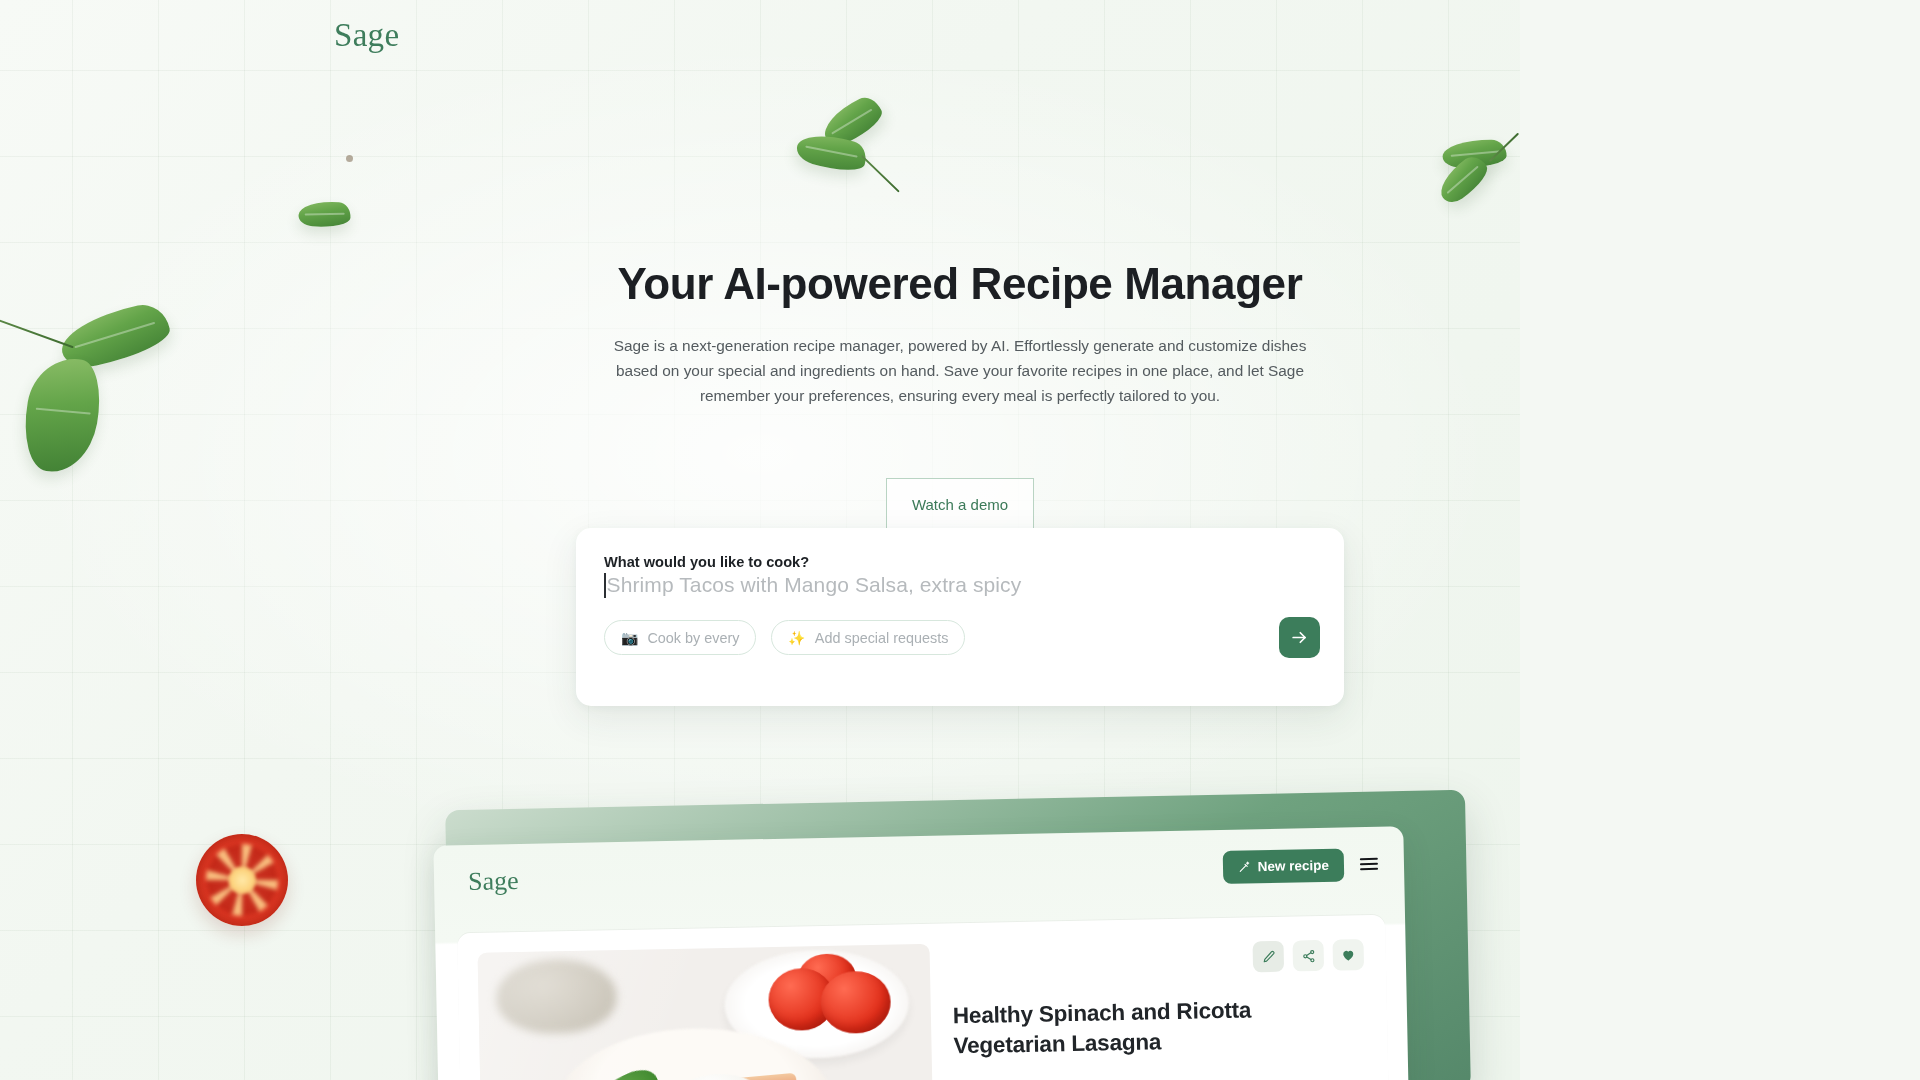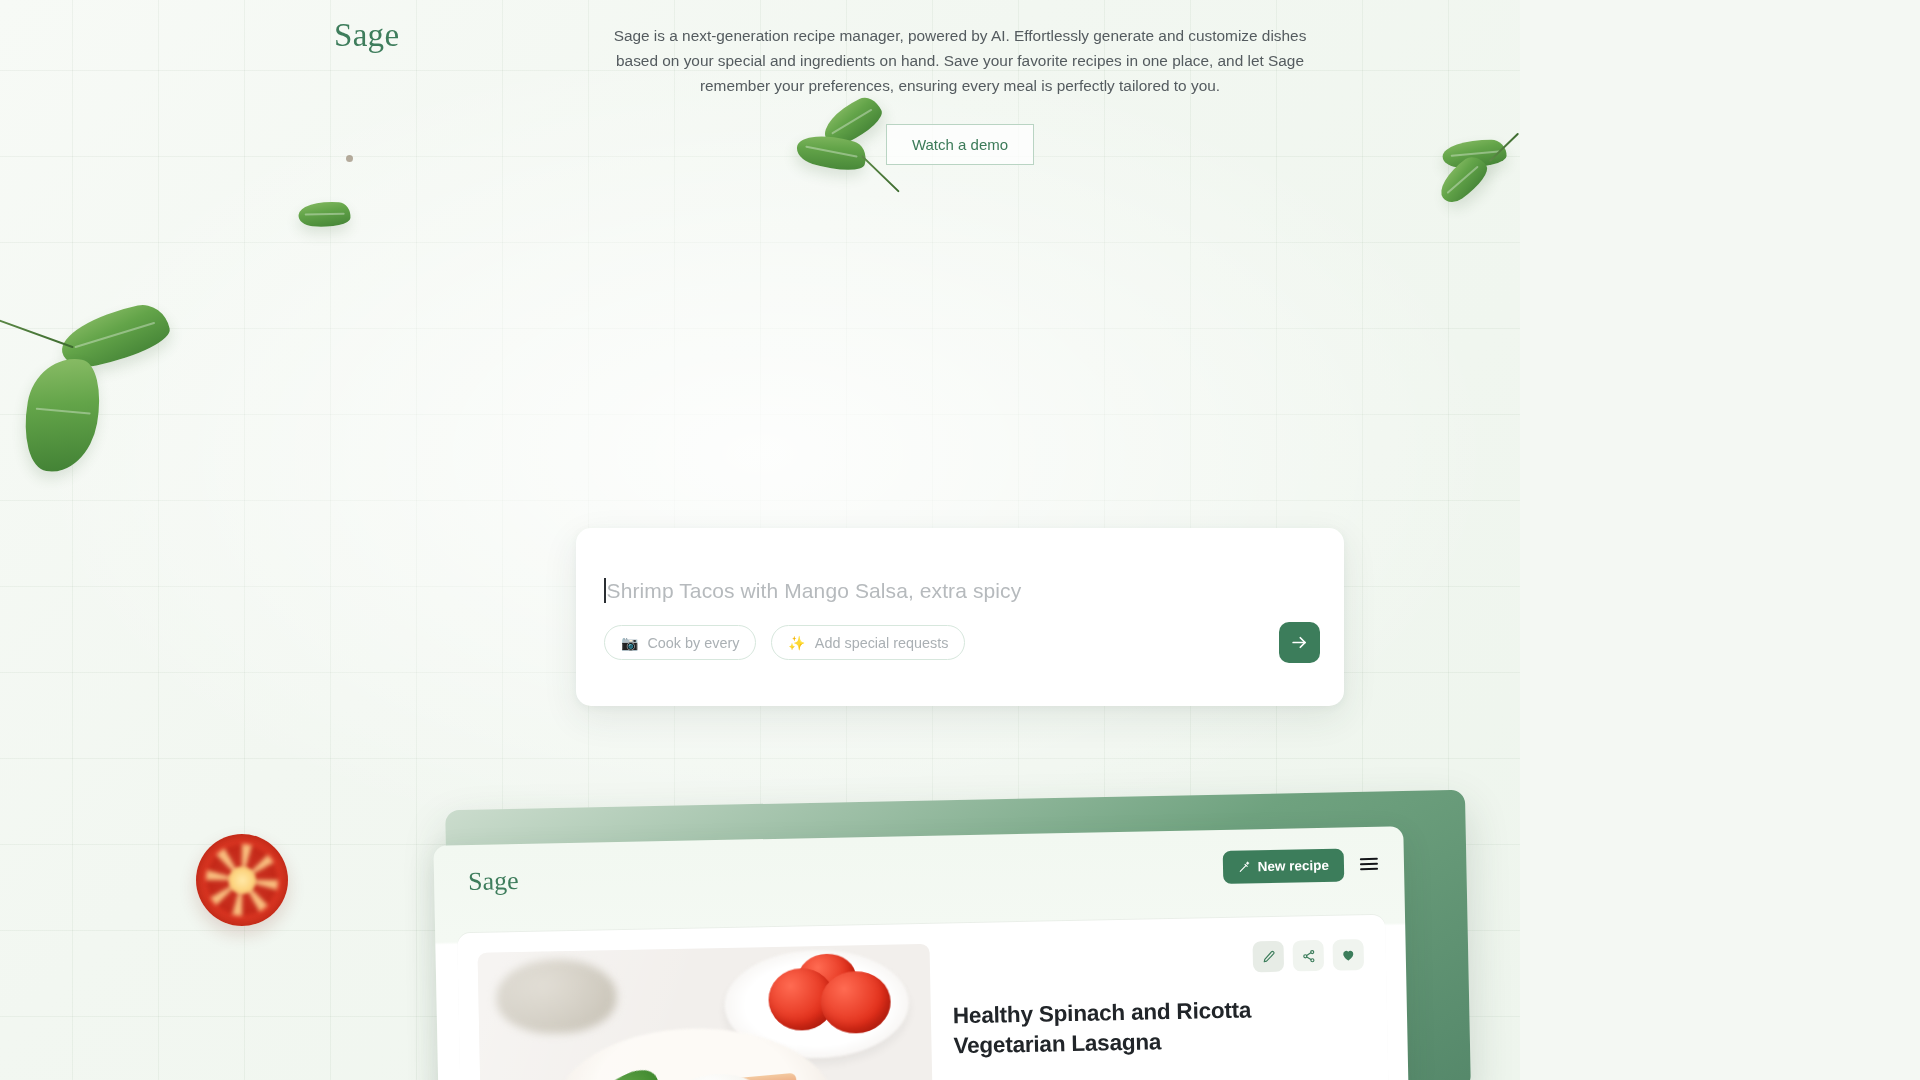--- a/index.html
+++ b/index.html
@@ -48,34 +48,34 @@
   #headline {
     margin-top:258px; font-size:44px; font-weight:700; color:#1c1f23;
     letter-spacing:-.4px; line-height:1.18;
   }
   #subcopy {
     margin:24px auto 0; width:700px; font-size:15.4px; line-height:1.62;
     color:#545b5f;
   }
   #demo-wrap { margin-top:25px; }
   #demo-btn {
-    display:inline-block; padding:11px 25px; font-size:15px;
+    display:inline-block; padding:17px 25px; font-size:15px;
     color:#3b7a58; background:rgba(255,255,255,.72);
-    border:1px solid #b9d4c3; border-radius:0; cursor:pointer;
+    border:1px solid #b9d4c3; border-radius:0; cursor:pointer;margin-top:44px;
   }
 
   
   #prompt-card {
     position:absolute; top:528px; left:576px; width:768px; height:178px;
     background:#fff; border-radius:15px; z-index:30;
     box-shadow:0 12px 36px rgba(40,70,50,.09), 0 2px 8px rgba(40,70,50,.05);
     padding:26px 28px 0;
   }
   #prompt-label { font-size:14.6px; font-weight:700; color:#1d2125; }
-  #prompt-input-row { display:flex; align-items:center; margin-top:24px; }
+  #prompt-input-row { display:flex; align-items:flex-start; margin-top:3px; }
   #caret { width:1.6px; height:25px; background:#2b2f33; margin-right:1px; }
   #prompt-placeholder { font-size:21px; color:#b6babd; letter-spacing:.1px; }
   #prompt-actions {
     display:flex; align-items:center; margin-top:22px; position:relative;
   }
   .pill {
     display:flex; align-items:center; gap:9px;
     height:35px; padding:0 16px; margin-right:15px;
     border:1px solid #d7e7dd; border-radius:18px;
     background:#fff; color:#aab0b4; font-size:14.4px; cursor:pointer; white-space:nowrap;
@@ -266,27 +266,29 @@
   <div id="header">
     <div id="logo">Sage</div>
     <div id="menu-btn">
       <i></i>
         <i></i>
         <i></i>
     </div>
   </div>
 
   <div id="hero">
+    <h1 id="headline">Your AI-powered Recipe Manager</h1>
     <p id="subcopy">Sage is a next-generation recipe manager, powered by AI. Effortlessly generate and customize dishes based on your special and ingredients on hand. Save your favorite recipes in one place, and let Sage remember your preferences, ensuring every meal is perfectly tailored to you.</p>
     <div id="demo-wrap">
       <span id="demo-btn">Watch a demo</span>
     </div>
   </div>
 
   <div id="prompt-card">
+    <div id="prompt-label">What would you like to cook?</div>
     <div id="prompt-input-row">
       <span id="caret"></span>
       <span id="prompt-placeholder">Shrimp Tacos with Mango Salsa, extra spicy</span>
     </div>
     <div id="prompt-actions">
       <div class="pill">
         <span class="gl">📷</span>
         <span>Cook by every</span>
       </div>
       <div class="pill">

